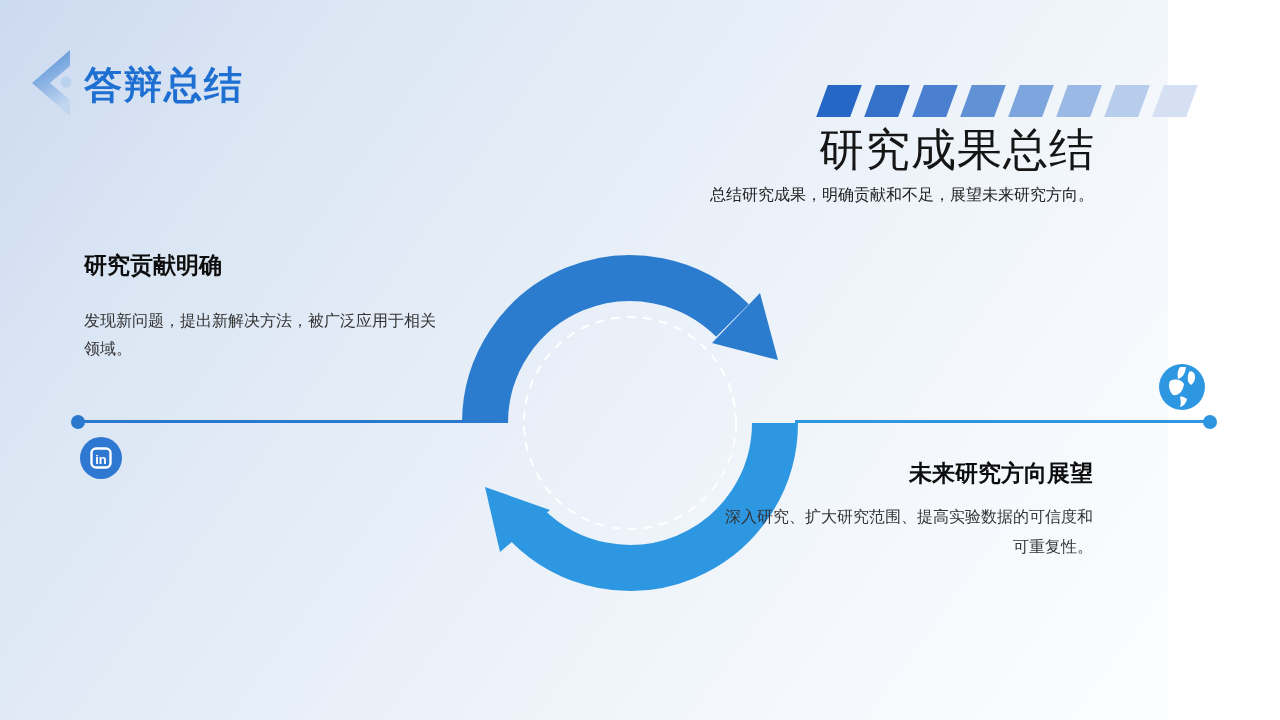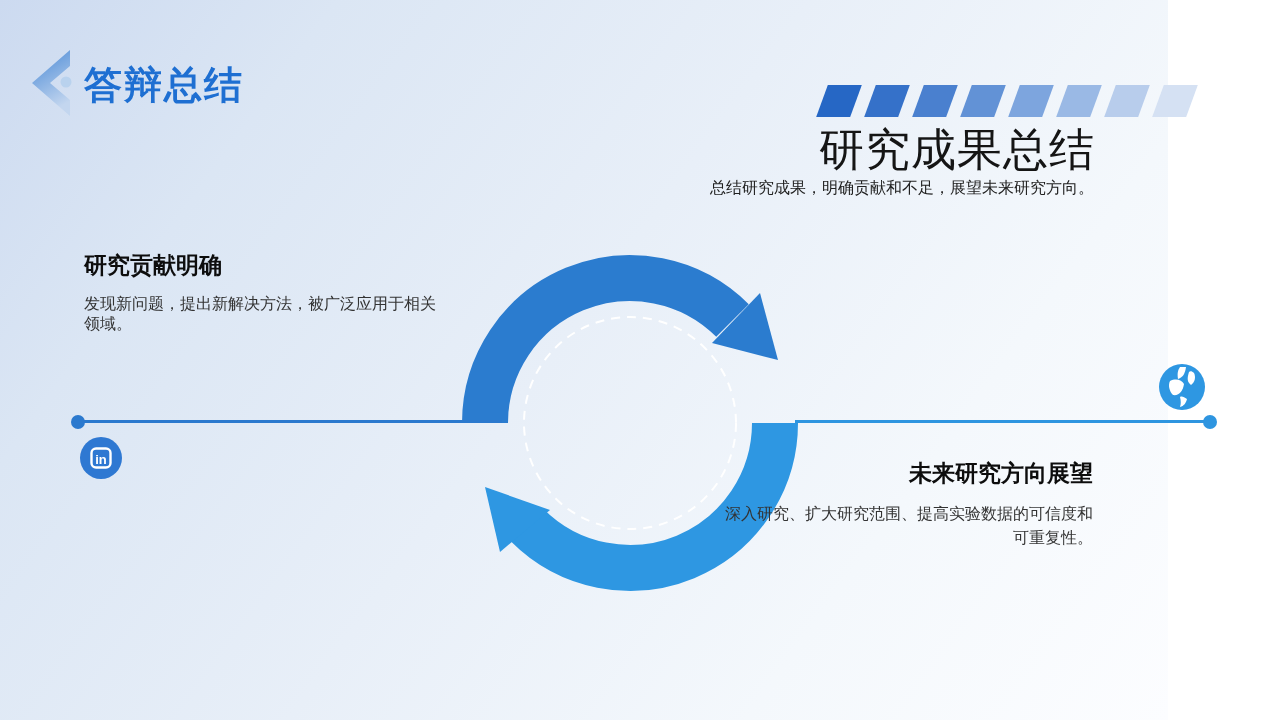--- a/index.html
+++ b/index.html
@@ -23,33 +23,33 @@
 
   
   .stripes { position: absolute; left: 822px; top: 85px; display: flex; gap: 14px; }
   .stripe { width: 34px; height: 32px; transform: skewX(-20deg); }
   .hero-title {
     position: absolute; right: 73px; top: 120px;
     font-size: 45px; font-weight: 400; color: #151515; letter-spacing: 1px;
     white-space: nowrap;
   }
   .hero-subtitle {
-    position: absolute; right: 74px; top: 178px;
+    position: absolute; right: 74px; top: 185px;
     font-size: 16px; color: #212121; white-space: nowrap; margin-left: 29px;
   }
 
   
   .item-left { position: absolute; left: 84px; top: 250px; width: 354px; }
-  .item-heading { font-size: 23px; font-weight: 800; color: #0d0d0d; margin: 0 0 13px 0; }
-  .item-body { font-size: 16px; line-height: 20px; color: #333; margin: 0; }
+  .item-heading { font-size: 23px; font-weight: 800; color: #0d0d0d; margin: 0 0 26px 0; }
+  .item-body { font-size: 16px; line-height: 28px; color: #333; margin: 0; }
 
   
   .item-right { position: absolute; right: 75px; top: 458px; width: 372px; text-align: right; }
   .item-right .item-heading { margin: 0 0 13px 0; }
-  .item-right .item-body { line-height: 24px; }
+  .item-right .item-body { line-height: 30px; }
 
   
   .connector { position: absolute; height: 3px; top: 420px; }
   .connector-left  { left: 78px;  width: 424px; }
   .connector-right { left: 795px; width: 415px; }
   .dot { position: absolute; width: 14px; height: 14px; border-radius: 50%; top: 415px; }
   .dot-left  { left: 71px; }
   .dot-right { left: 1203px; }
 
   

